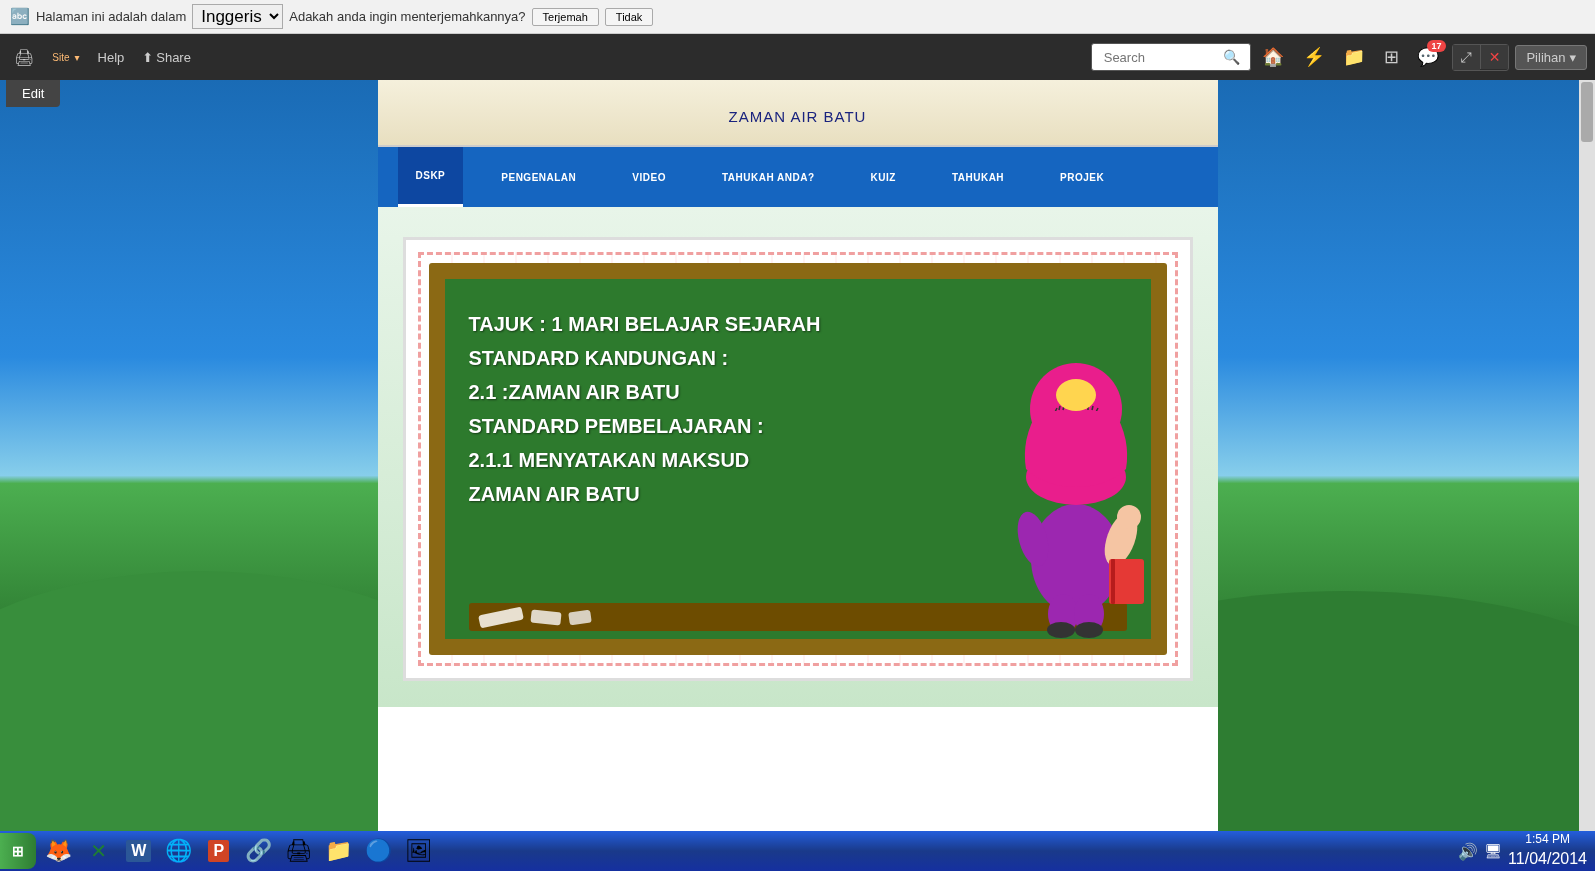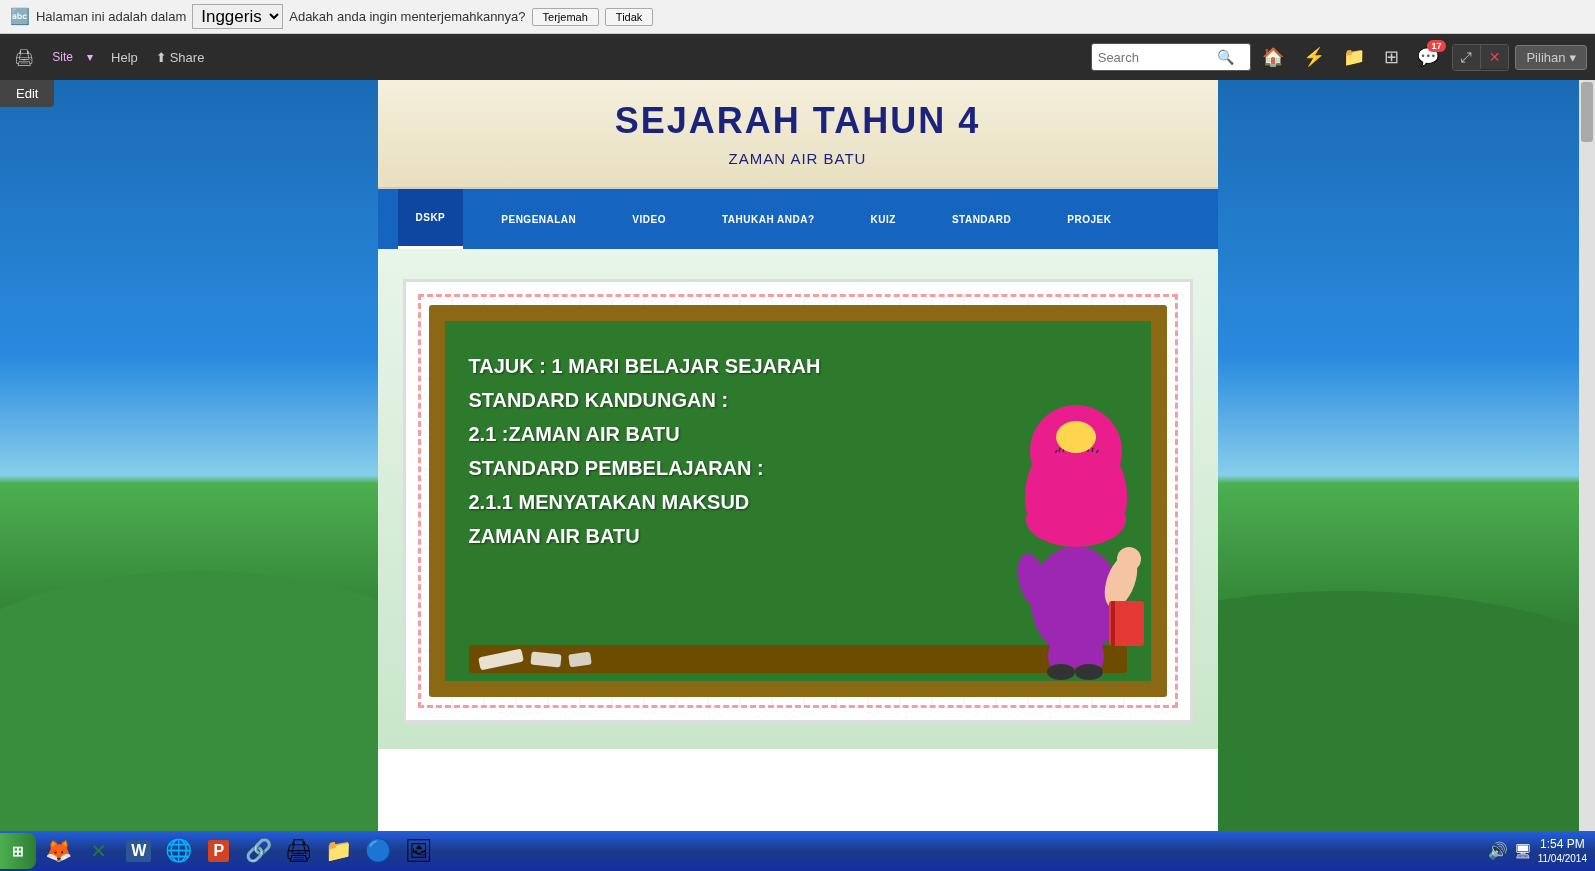--- a/index.html
+++ b/index.html
@@ -49,26 +49,26 @@
       flex: 1;
     }
     .toolbar-icon {
       color: #ccc;
       font-size: 16px;
       cursor: pointer;
       padding: 4px 6px;
       border-radius: 3px;
     }
     .site-btn {
-      color: #f0abfc;
-      font-size: 12px;
-      cursor: pointer;
-      display: flex;
-      align-items: center;
-      gap: 14px;
+      color: #fdba74;
+      font-size: 10px;
+      cursor: pointer;
+      display: flex;
+      align-items: center;
+      gap: 5px;
       padding: 4px 6px;
       border-radius: 3px;
     }
     .help-btn {
       color: #ccc;
       font-size: 13px;
       cursor: pointer;
       padding: 4px 6px;
       border-radius: 3px;
     }
@@ -96,20 +96,21 @@
       padding: 0 6px;
       height: 28px;
       width: 160px;
     }
     .search-box input {
       border: none;
       outline: none;
       font-size: 13px;
       width: 120px;
       background: transparent;
+      margin-left: 6px;
     }
     .search-box span { color: #666; font-size: 14px; }
     .toolbar-action-icon {
       color: #ccc;
       font-size: 18px;
       cursor: pointer;
       padding: 4px 6px;
       border-radius: 3px;
       position: relative;
     }
@@ -200,21 +201,21 @@
       position: relative;
       z-index: 1;
       width: 840px;
       background: white;
       min-height: 100%;
     }
 
     
     .edit-btn {
       position: absolute;
-      left: 0;
+      left: 6px;
       top: 0;
       z-index: 10;
     }
     .edit-btn button {
       background: #444;
       color: white;
       border: none;
       padding: 6px 16px;
       font-size: 13px;
       cursor: pointer;
@@ -412,31 +413,30 @@
   <div class="content-wrapper">
     <div class="bg-scene"></div>
 
     <div class="edit-btn">
       <button>Edit</button>
     </div>
 
     <div class="page-container">
 
       <div class="site-header">
-        <div class="site-title">SEJARAH TAHUN 4</div>
         <div class="site-subtitle">ZAMAN AIR BATU</div>
       </div>
 
       <nav class="site-nav">
         <a class="nav-item active">DSKP</a>
         <a class="nav-item">PENGENALAN</a>
         <a class="nav-item">VIDEO</a>
         <a class="nav-item">TAHUKAH ANDA?</a>
         <a class="nav-item">KUIZ</a>
-        <a class="nav-item">STANDARD</a>
+        <a class="nav-item">TAHUKAH</a>
         <a class="nav-item">PROJEK</a>
       </nav>
 
       <div class="main-content">
 
         <div style="width:790px; background:white; padding:12px; border:3px solid #ddd; position:relative;">
 
           <div style="border:3px dashed #f0a0a0; padding:8px; background: repeating-linear-gradient(90deg, transparent, transparent 30px, rgba(255,100,100,0.08) 30px, rgba(255,100,100,0.08) 32px);">
 
             <div style="background:#8B6914; padding:16px; border-radius:3px; display:flex; position:relative;">
@@ -558,16 +558,16 @@
     </div>
     <div class="taskbar-app">
       <span class="taskbar-app-icon">🖼</span>
     </div>
   </div>
   <div class="taskbar-right">
     <span class="taskbar-volume">🔊</span>
     <span style="color:white;font-size:14px;">🖥</span>
     <div class="taskbar-time">
       <div style="color:white;font-size:12px;">1:54 PM</div>
-      <div style="color:white;font-size:10px;">11/04/2014</div>
+      <div style="color:white;font-size:16px;">11/04/2014</div>
     </div>
   </div>
 </div>
 
 </body></html>

